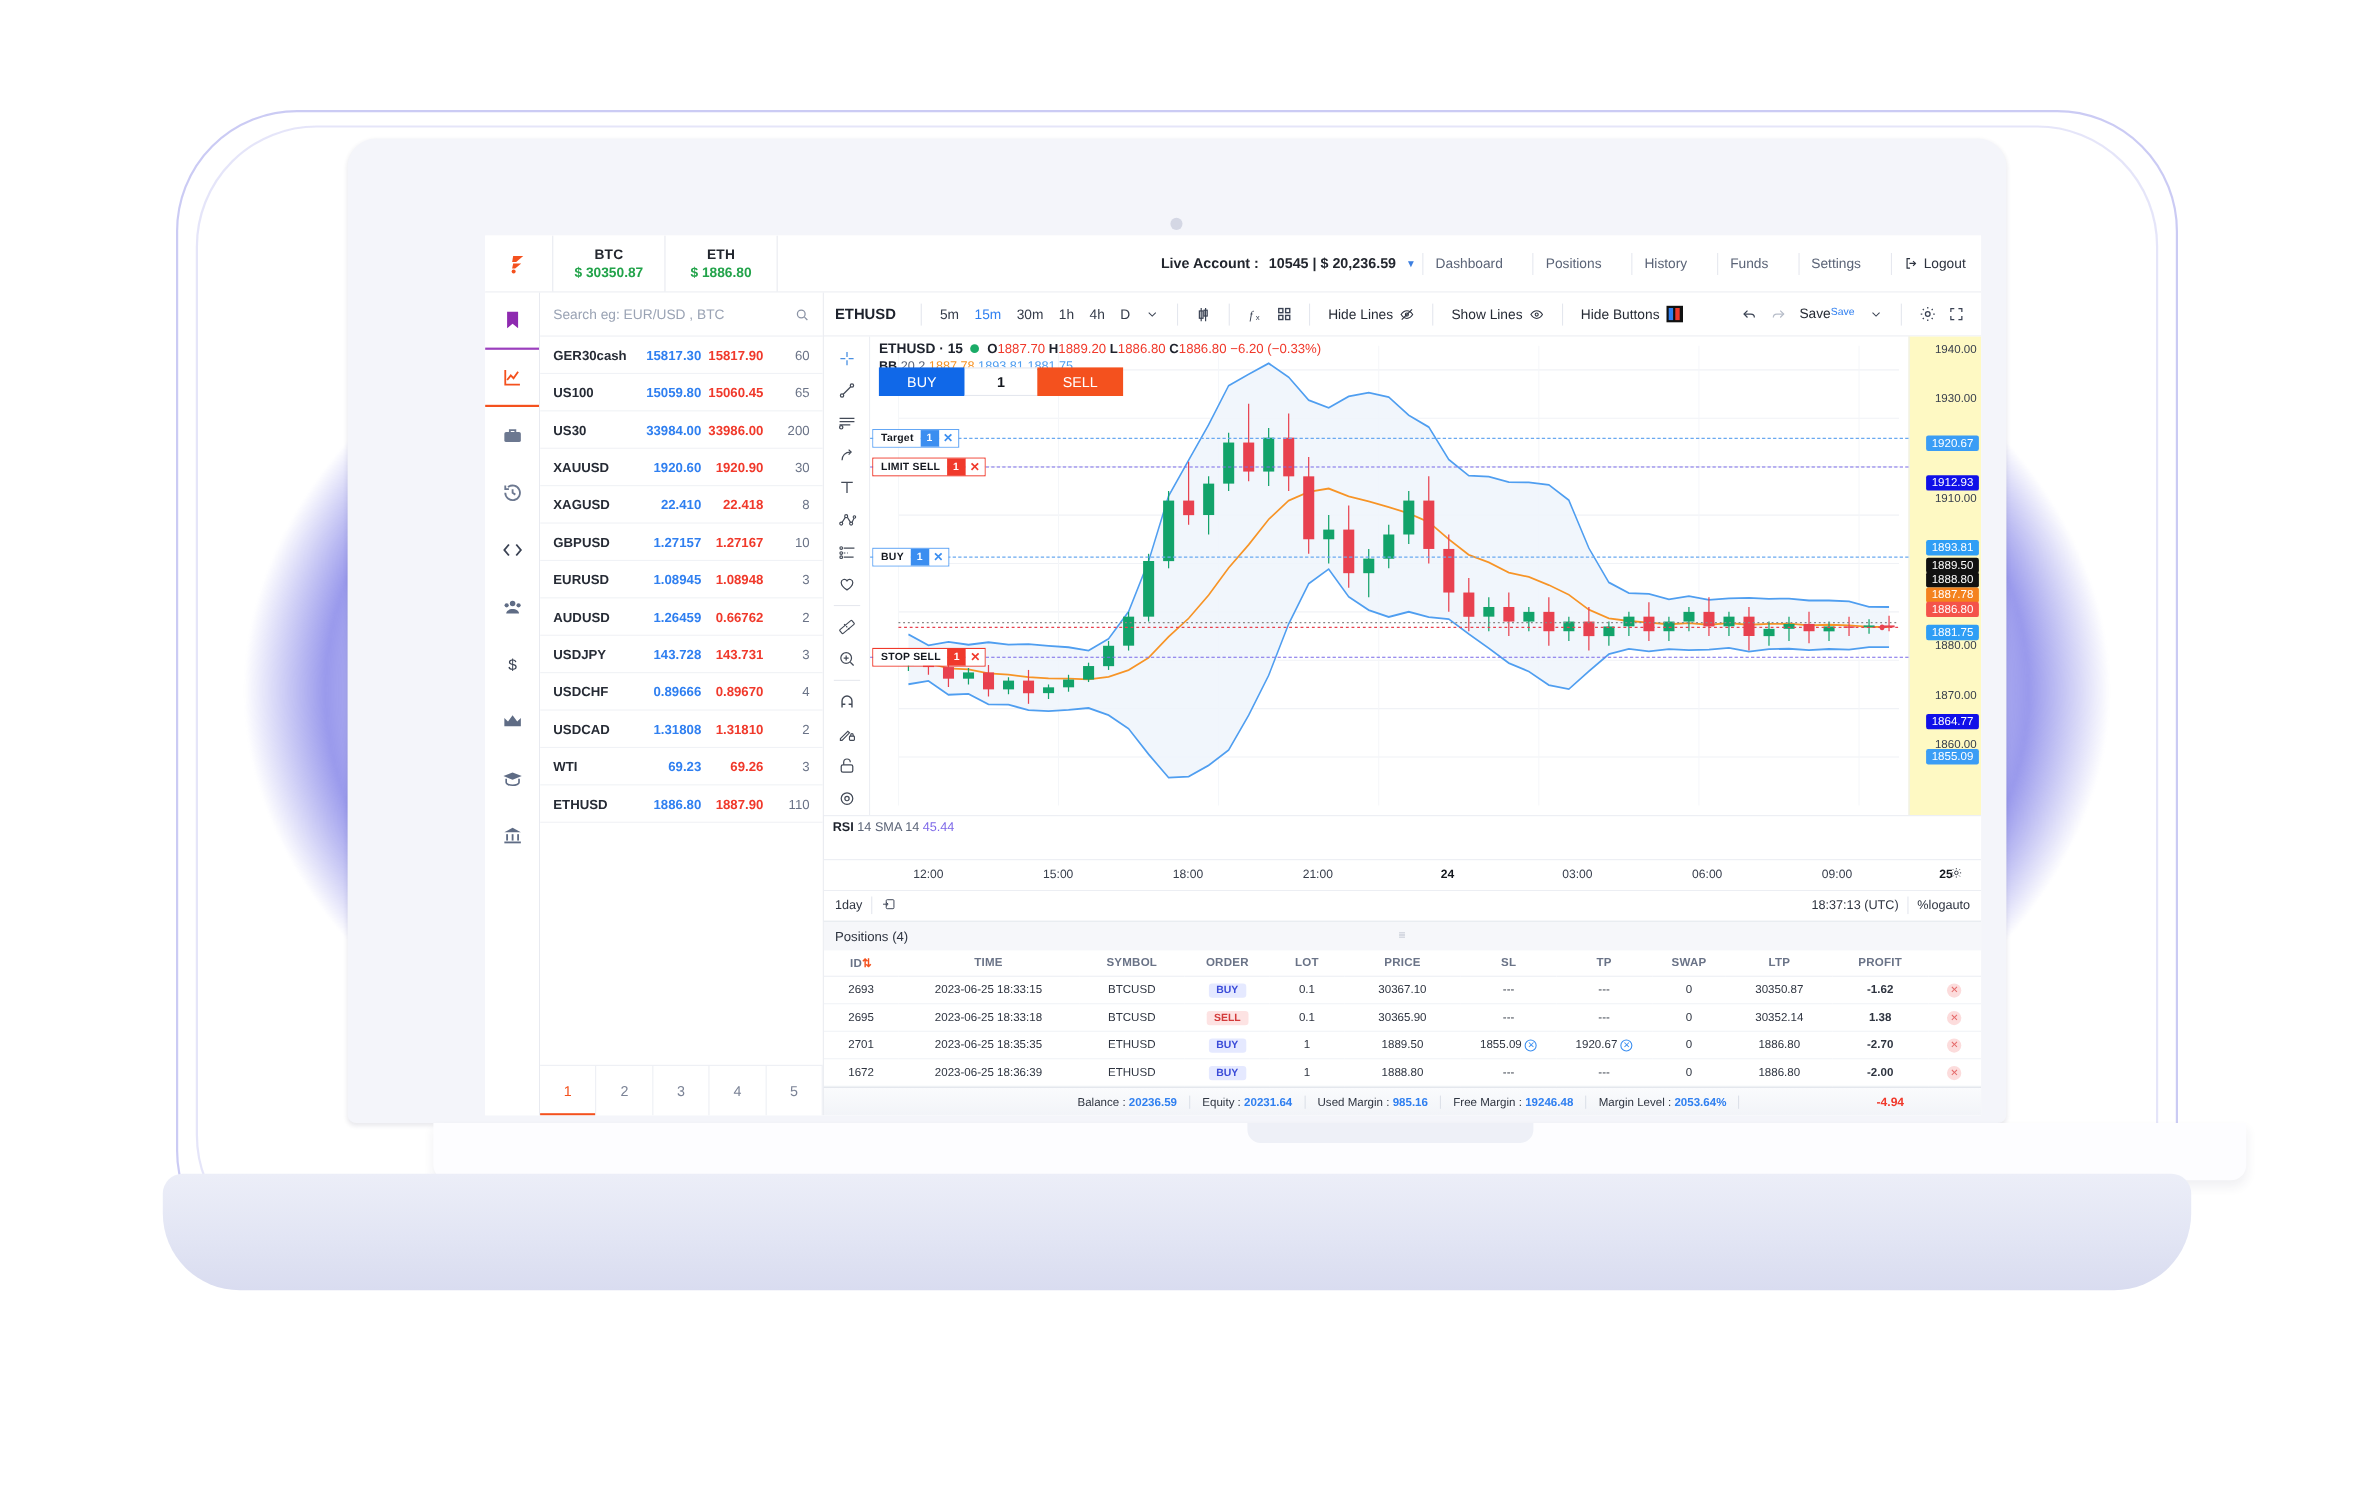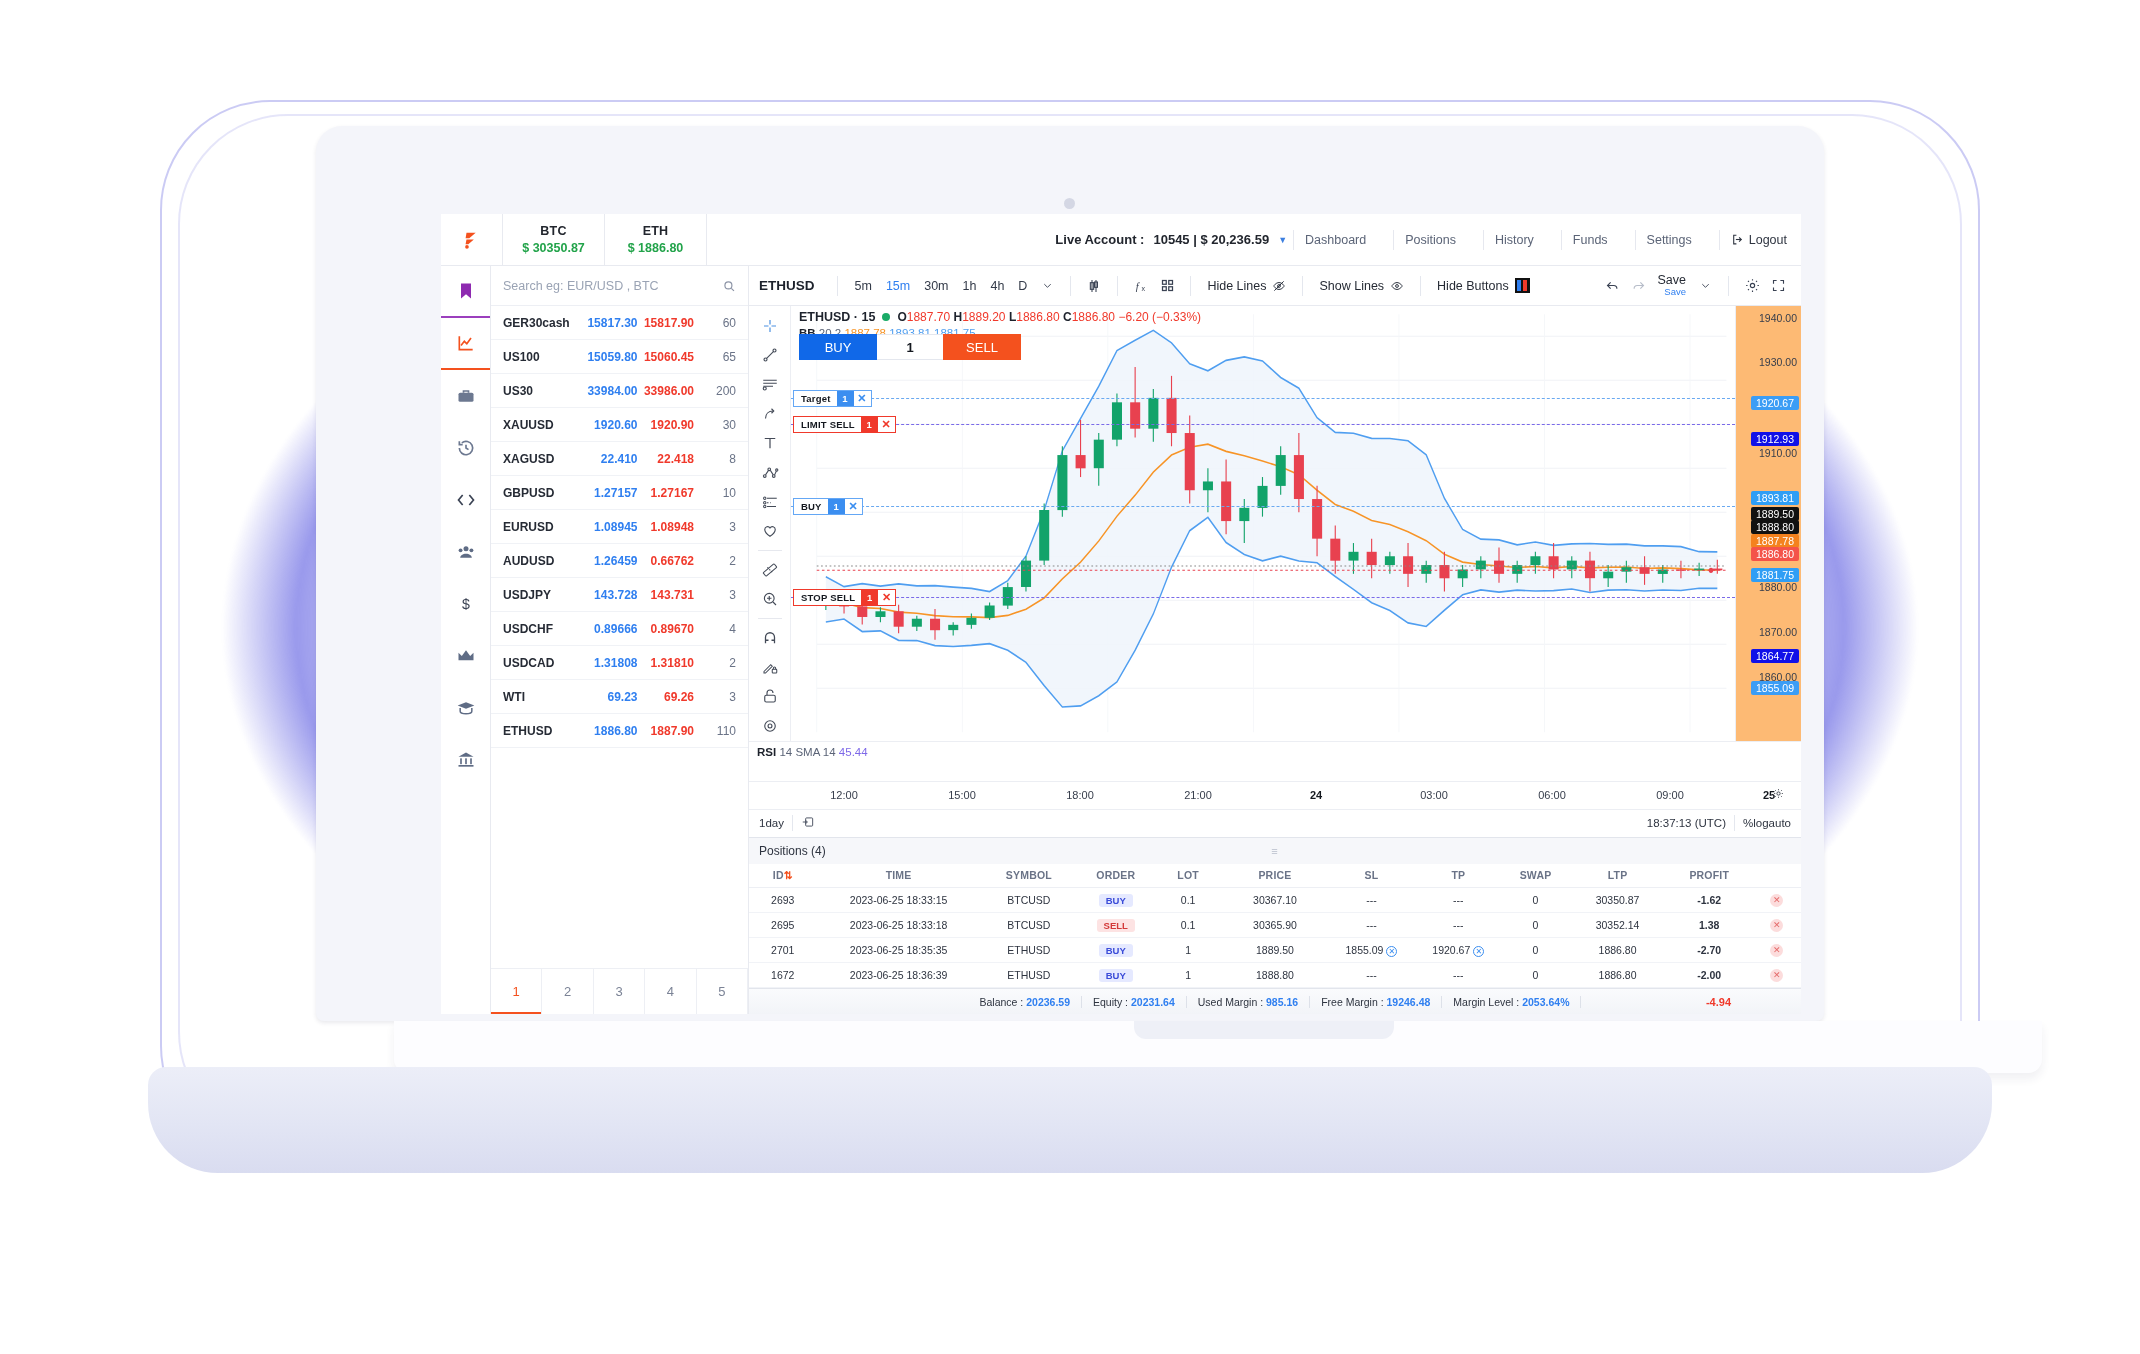--- a/index.html
+++ b/index.html
@@ -115,38 +115,38 @@
 
   .chart-toolbar { height:40px; display:flex; align-items:center;
     border-bottom:1px solid #e8eaf0; padding:0 10px; gap:0; background:#fff; }
   .ct-sym { font-size:13.5px; font-weight:700; color:#1d222c; padding-right:12px; }
   .ct-div { width:1px; height:20px; background:#e4e7ee; margin:0 10px; }
   .tf { font-size:12.5px; color:#343b49; padding:0 7px; font-weight:500; }
   .tf.active { color:#2f7ff0; }
   .ct-ico { display:flex; align-items:center; justify-content:center; width:26px; height:24px; color:#3a4253; }
   .ct-txt { font-size:12.5px; color:#262b35; display:flex; align-items:center; gap:6px; padding:0 6px; }
   .ct-right { margin-left:auto; display:flex; align-items:center; }
-  .save-btn { display:flex; flex-direction:column; align-items:flex-end; line-height:1.05; padding:0 6px;}
+  .save-btn { display:flex; align-items:flex-start; line-height:1.05; padding:0 6px;}
   .save-main { font-size:12.5px; color:#262b35; }
   .save-sub { font-size:9.5px; color:#2f7ff0; }
   .tv-badge { width:15px; height:15px; background:#111; display:inline-block; position:relative; }
   .tv-badge i { position:absolute; top:2px; width:4px; height:11px; }
   .tv-badge i.b { left:2px; background:#2f7ff0; }
   .tv-badge i.r { left:8px; background:#f0392b; }
 
   
   .chart-area { flex:1; display:flex; position:relative; min-height:0; background:#fff; }
   .draw-rail { width:42px; border-right:1px solid #eceef3; display:flex; flex-direction:column;
     align-items:center; padding-top:5px; gap:0; color:#434a57; }
   .draw-item { height:30px; width:42px; display:flex; align-items:center; justify-content:center; }
   .draw-item svg { width:18px; height:18px; }
   .draw-sep { width:24px; height:1px; background:#e6e8ee; margin:4px 0; }
 
   .plot-wrap { flex:1; position:relative; min-width:0; }
-  .price-axis { width:66px; border-left:1px solid #eceef3; position:relative; background:#fdba74; }
+  .price-axis { width:66px; border-left:1px solid #eceef3; position:relative; background:#fef9c3; }
   .ax-lab { position:absolute; right:4px; font-size:10.5px; color:#363d4b; white-space:nowrap; }
   .ax-pill { position:absolute; right:2px; font-size:10.5px; color:#fff; padding:1px 5px;
     border-radius:2px; white-space:nowrap; font-weight:500; }
 
   .plot-legend { position:absolute; left:8px; top:4px; z-index:6; pointer-events:none; }
   .lg1 { font-size:12.5px; color:#1d222c; font-weight:600; display:flex; align-items:center; gap:7px;}
   .lg1 .ohlc { font-size:12px; font-weight:400; color:#f0392b; }
   .lg1 .ohlc b { color:#1d222c; font-weight:600; }
   .dot { width:8px; height:8px; border-radius:50%; background:#1aab67; display:inline-block; }
   .lg2 { font-size:11.5px; margin-top:3px; }

